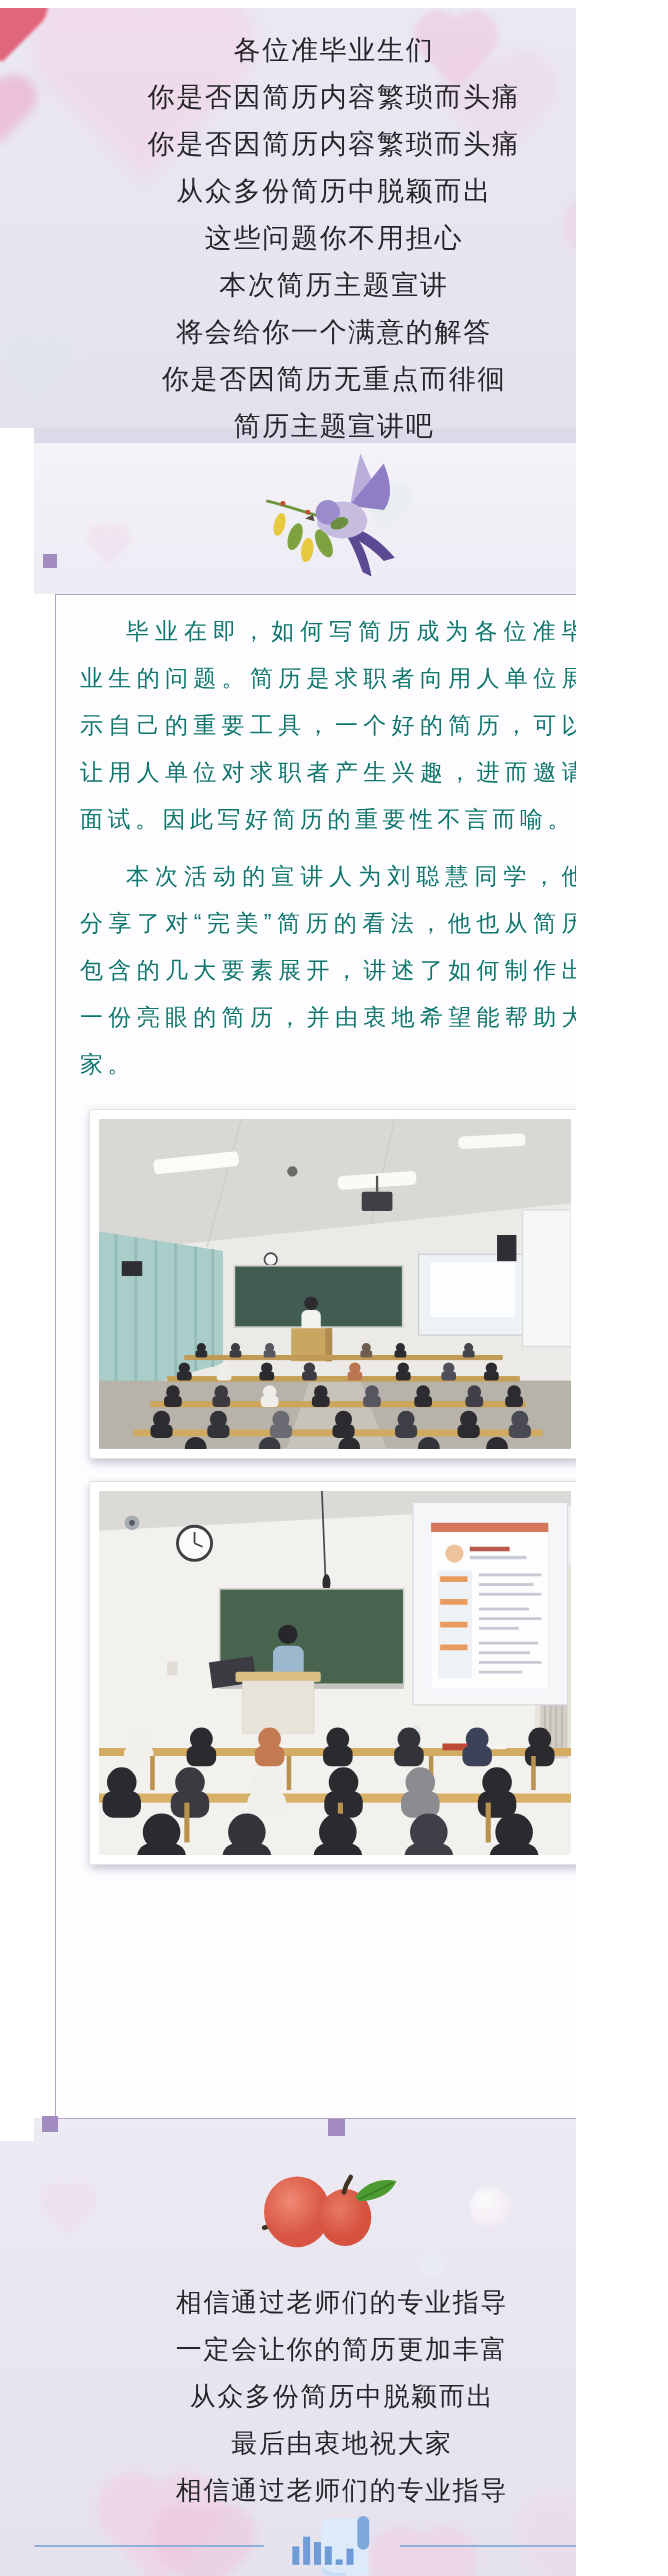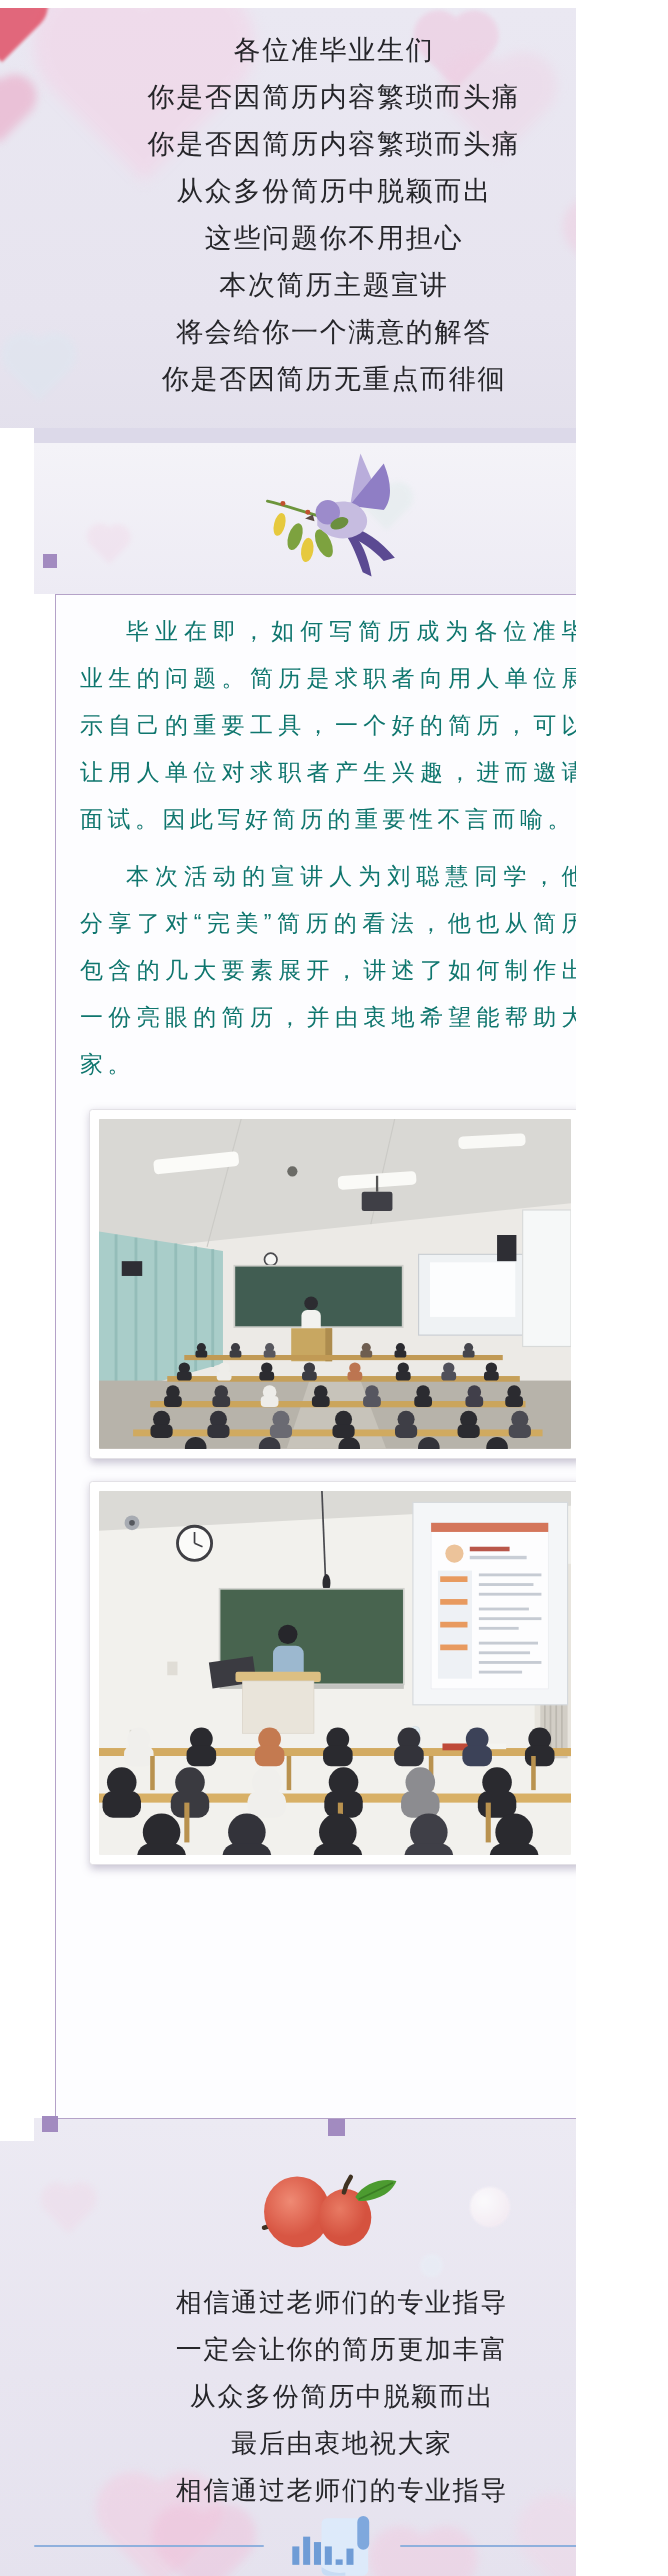--- a/index.html
+++ b/index.html
@@ -91,20 +91,21 @@
 
   <div class="intro">
     <div class="intro-line">各位准毕业生们</div>
     <div class="intro-line">你是否因简历内容繁琐而头痛</div>
     <div class="intro-line">你是否因简历内容繁琐而头痛</div>
     <div class="intro-line">从众多份简历中脱颖而出</div>
     <div class="intro-line">这些问题你不用担心</div>
     <div class="intro-line">本次简历主题宣讲</div>
     <div class="intro-line">将会给你一个满意的解答</div>
     <div class="intro-line">你是否因简历无重点而徘徊</div>
+    <div class="intro-line">简历主题宣讲吧</div>
   </div>
 
   <div class="bird-illustration">
     <svg viewBox="0 0 300 240" width="170" height="133">
       <g>
         <path d="M28,96 C70,106 106,120 142,128" stroke="#6d953c" stroke-width="5" fill="none" stroke-linecap="round"></path>
         <ellipse cx="50" cy="138" rx="10" ry="21" fill="#e6c93e" transform="rotate(14 50 138)"></ellipse>
         <ellipse cx="78" cy="160" rx="12" ry="25" fill="#7da23f" transform="rotate(18 78 160)"></ellipse>
         <ellipse cx="100" cy="184" rx="11" ry="22" fill="#e6c93e" transform="rotate(8 100 184)"></ellipse>
         <ellipse cx="130" cy="172" rx="13" ry="27" fill="#7da23f" transform="rotate(-24 130 172)"></ellipse>

